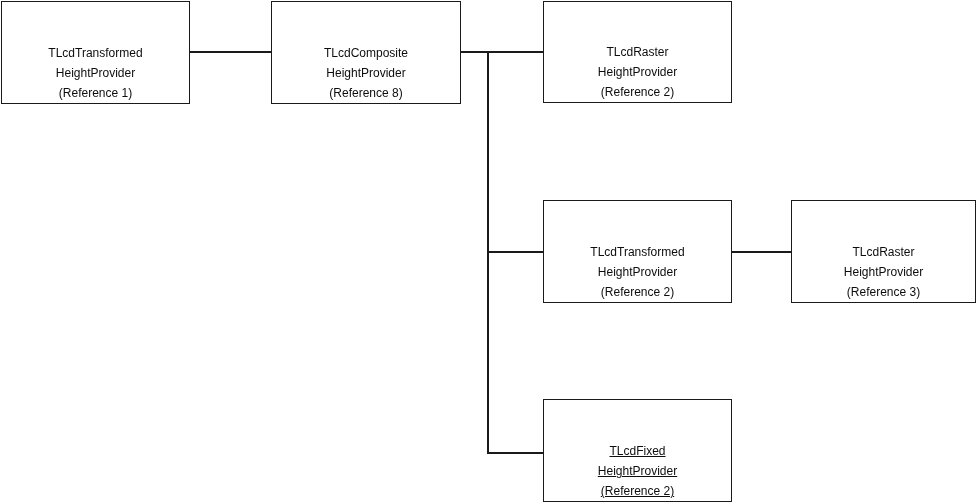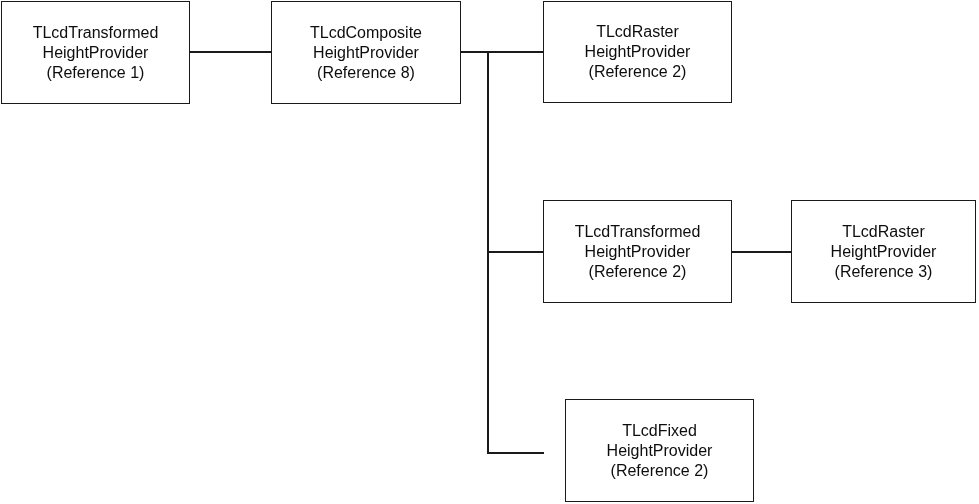--- a/index.html
+++ b/index.html
@@ -17,25 +17,25 @@
     height: 504px;
     background: #ffffff;
     overflow: hidden;
   }
   .node {
     position: absolute;
     box-sizing: border-box;
     border: 1.6px solid #1a1a1a;
     background: #ffffff;
     display: flex;
-    align-items: center;
+    align-items: flex-end;
     justify-content: center;
     text-align: center;
     color: #0d0d0d;
-    font-size: 16px;
+    font-size: 12px;
     line-height: 20px;
     z-index: 2;
   }
   .node .node-label {
     display: block;
     white-space: pre-line;
     padding: 0 6px;
   }
   .edge {
     position: absolute;
@@ -75,18 +75,18 @@
     <div class="node" style="left: 543px; top: 200px; width: 189px; height: 103px; border-color: rgb(26, 26, 26); color: rgb(13, 13, 13);">
       <span class="node-label">TLcdTransformed
 HeightProvider
 (Reference 2)</span>
     </div>
     <div class="node" style="left: 791px; top: 200px; width: 185px; height: 103px; border-color: rgb(26, 26, 26); color: rgb(13, 13, 13);">
       <span class="node-label">TLcdRaster
 HeightProvider
 (Reference 3)</span>
     </div>
-    <div class="node" style="left: 565px; top: 399px; width: 189px; height: 103px; border-color: rgb(26, 26, 26); color: rgb(13, 13, 13);">
+    <div class="node" style="left: 543px; top: 399px; width: 189px; height: 103px; border-color: rgb(26, 26, 26); color: rgb(13, 13, 13); text-decoration: underline;">
       <span class="node-label">TLcdFixed
 HeightProvider
 (Reference 2)</span>
     </div>
   </div>
 
 </body></html>

